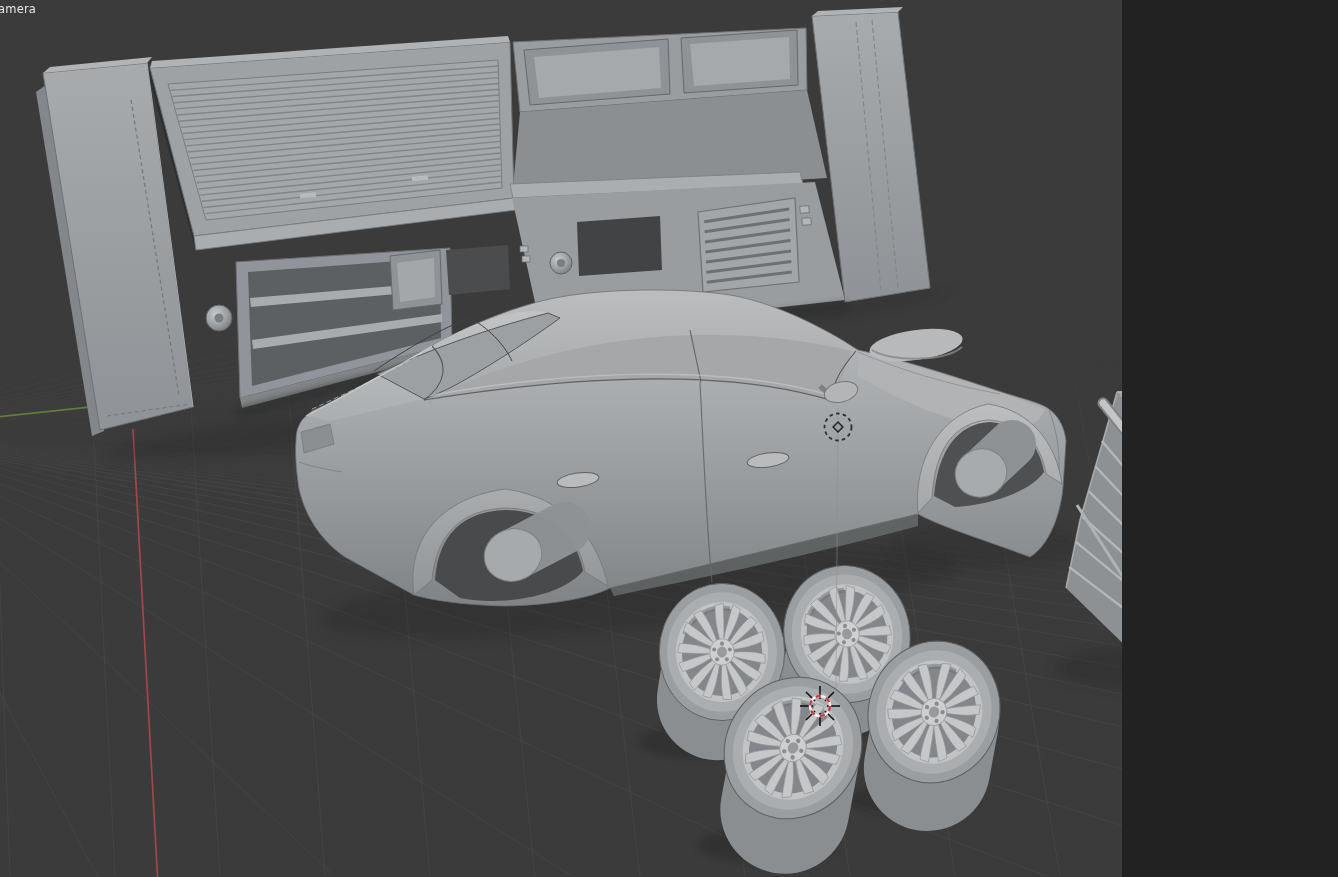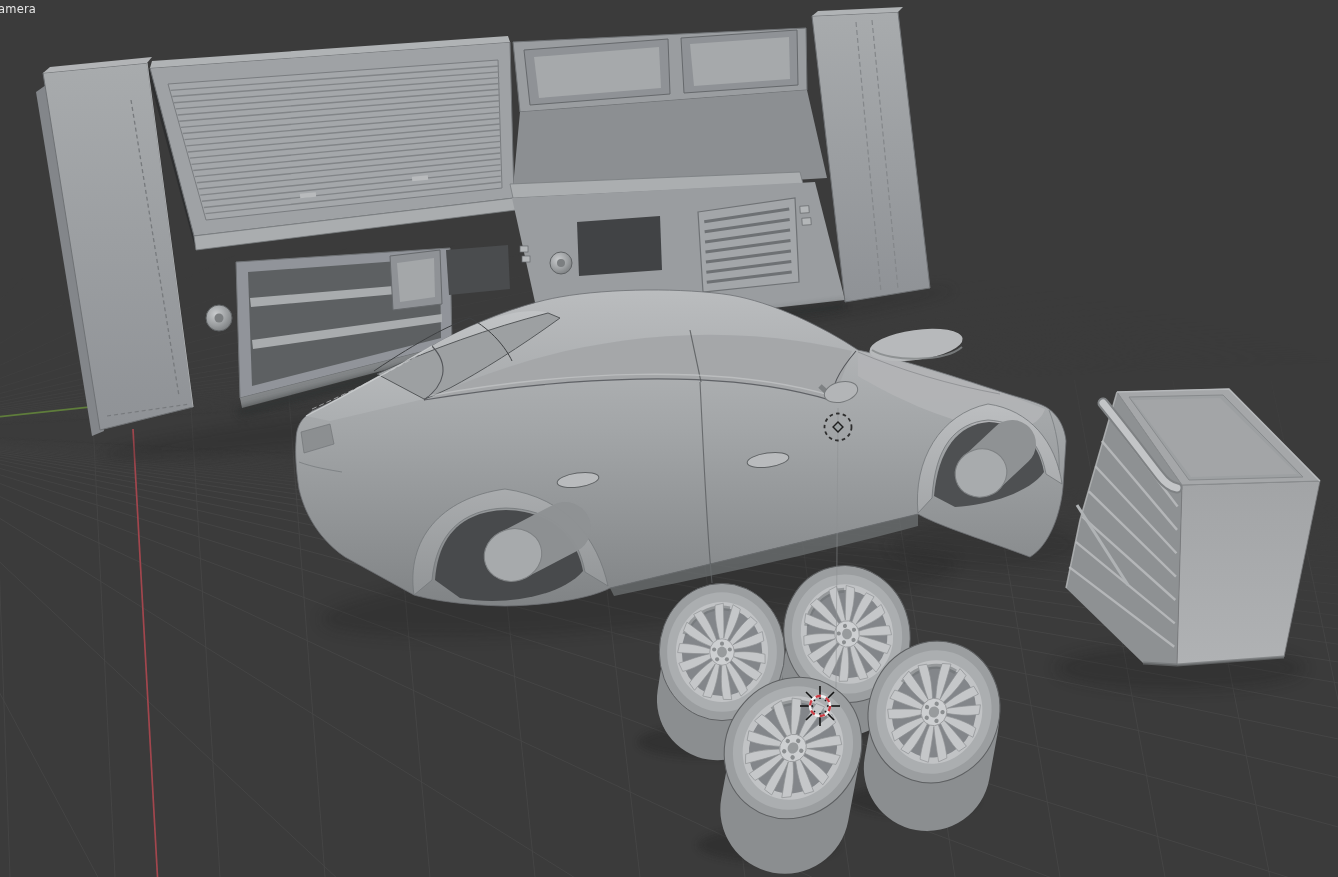--- a/index.html
+++ b/index.html
@@ -1,21 +1,21 @@
 <!DOCTYPE html>
 <html style="--bg: #3b3b3b; --grid: #474747; --axis-x: #a8474f; --axis-y: #61813c; --cursor-red: #cc3b44; --label: #e6e6e6;"><head>
 <meta charset="utf-8">
 <style>
   :root{
     --bg:#3b3b3b; --grid:#474747; --axis-x:#a8474f; --axis-y:#61813c;
     --cursor-red:#cc3b44; --label:#e6e6e6;
   }
   html,body{margin:0;padding:0;background:#222;}
   .viewport{
-    position:relative; width:1338px; height:877px; overflow:hidden;
+    position:relative; width:1122px; height:877px; overflow:hidden;
     background:var(--bg);
     font-family:"DejaVu Sans","Liberation Sans",sans-serif;
   }
   .viewport svg{position:absolute;left:0;top:0;display:block;}
   .hud-label{
     position:absolute; left:-2px; top:2px; font-size:11.5px; line-height:14px;
     color:var(--label); letter-spacing:0.2px; user-select:none;
   }
 </style>
 </head>

